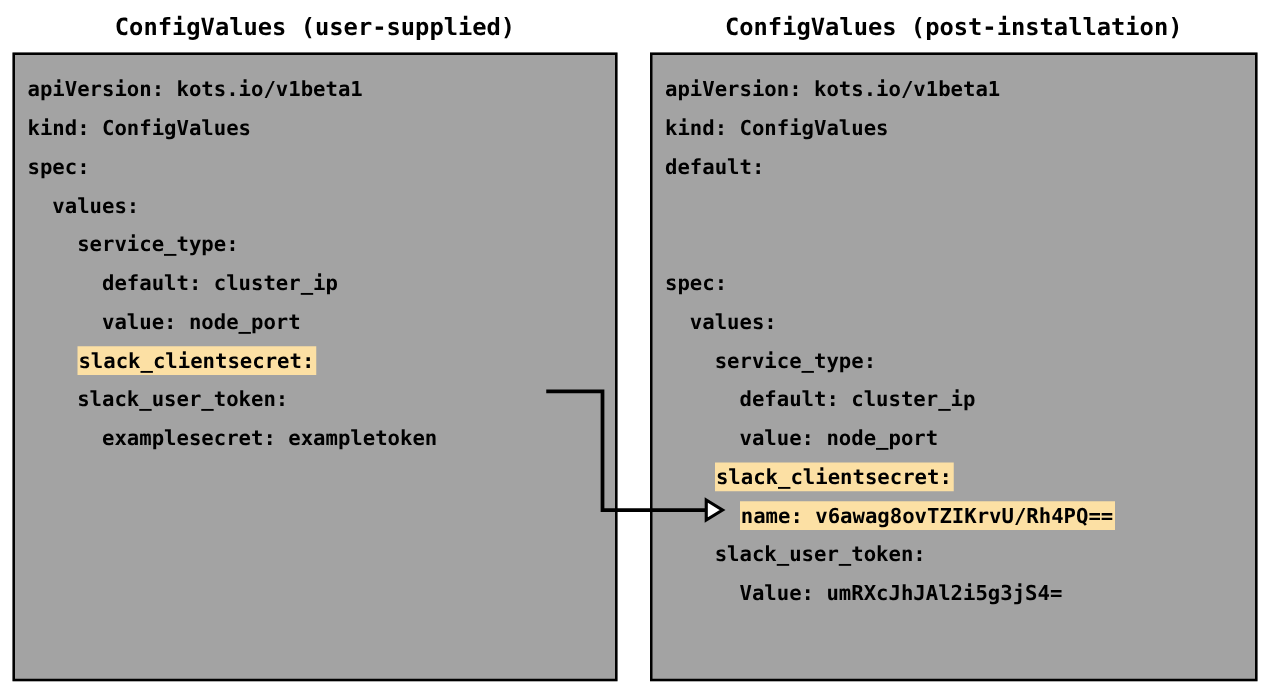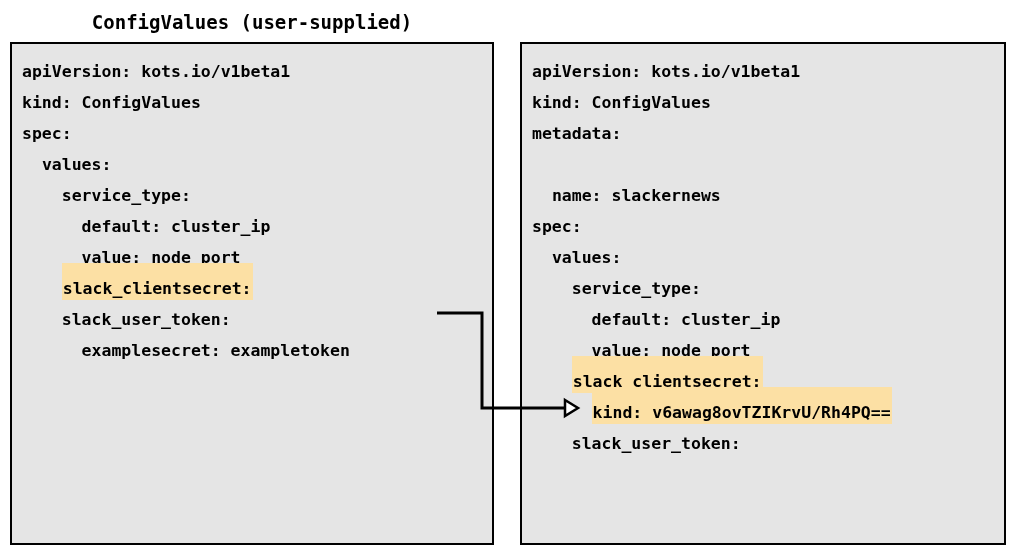--- a/index.html
+++ b/index.html
@@ -34,21 +34,21 @@
     top: 10px;
     height: 24px;
     line-height: 24px;
   }
   #title-left  { left: 10px;  width: 484px; }
   #title-right { left: 520px; width: 486px; }
 
   
   .panel {
     position: absolute;
-    background: #e5e5e5;
+    background: #a3a3a3;
     border: 2px solid #000000;
     box-sizing: border-box;
     overflow: hidden;
   }
   #panel-left  { left: 10px;  top: 42px; width: 484px; height: 503px; }
   #panel-right { left: 520px; top: 42px; width: 486px; height: 503px; }
 
   .code-block {
     position: absolute;
     left: 0; top: 0;
@@ -67,73 +67,74 @@
     padding-left: 10px;
   }
   .code-line > span.seg {
     display: inline;
     white-space: pre;
   }
   .code-line > span.hl {
     background: #fce0a4;
     display: inline;
     white-space: pre;
-    padding: 16px 1px 2px 1px;
+    padding: 2px 1px 2px 1px;
     box-decoration-break: clone;
     -webkit-box-decoration-break: clone;
   }
 
   
   #connector {
     position: absolute;
     left: 0; top: 0;
     width: 1019px;
     height: 559px;
     pointer-events: none;
   }
 </style>
 </head>
 <body>
 
 <div class="stage">
 
   <div class="panel-title" id="title-left">ConfigValues (user-supplied)</div>
 
+  <div class="panel-title" id="title-right">ConfigValues (post-installation)</div>
 
   <div class="panel" id="panel-left">
     <div class="code-block" id="code-left">
         <div class="code-line"><span class="seg"></span><span class="seg">apiVersion: kots.io/v1beta1</span></div>
         <div class="code-line"><span class="seg"></span><span class="seg">kind: ConfigValues</span></div>
         <div class="code-line"><span class="seg"></span><span class="seg">spec:</span></div>
         <div class="code-line"><span class="seg">  </span><span class="seg">values:</span></div>
         <div class="code-line"><span class="seg">    </span><span class="seg">service_type:</span></div>
         <div class="code-line"><span class="seg">      </span><span class="seg">default: cluster_ip</span></div>
         <div class="code-line"><span class="seg">      </span><span class="seg">value: node_port</span></div>
         <div class="code-line"><span class="seg">    </span><span class="hl">slack_clientsecret:</span></div>
         <div class="code-line"><span class="seg">    </span><span class="seg">slack_user_token:</span></div>
         <div class="code-line"><span class="seg">      </span><span class="seg">examplesecret: exampletoken</span></div>
       </div>
   </div>
 
   <div class="panel" id="panel-right">
     <div class="code-block" id="code-right">
         <div class="code-line"><span class="seg"></span><span class="seg">apiVersion: kots.io/v1beta1</span></div>
         <div class="code-line"><span class="seg"></span><span class="seg">kind: ConfigValues</span></div>
-        <div class="code-line"><span class="seg"></span><span class="seg">metadata:</span></div>
+        <div class="code-line"><span class="seg"></span><span class="seg">default:</span></div>
         <div class="code-line"><span class="seg">  </span></div>
-        <div class="code-line"><span class="seg">  </span><span class="seg">name: slackernews</span></div>
+        <div class="code-line"><span class="seg">  </span></div>
         <div class="code-line"><span class="seg"></span><span class="seg">spec:</span></div>
         <div class="code-line"><span class="seg">  </span><span class="seg">values:</span></div>
         <div class="code-line"><span class="seg">    </span><span class="seg">service_type:</span></div>
         <div class="code-line"><span class="seg">      </span><span class="seg">default: cluster_ip</span></div>
         <div class="code-line"><span class="seg">      </span><span class="seg">value: node_port</span></div>
         <div class="code-line"><span class="seg">    </span><span class="hl">slack_clientsecret:</span></div>
-        <div class="code-line"><span class="seg">      </span><span class="hl">kind: v6awag8ovTZIKrvU/Rh4PQ==</span></div>
+        <div class="code-line"><span class="seg">      </span><span class="hl">name: v6awag8ovTZIKrvU/Rh4PQ==</span></div>
         <div class="code-line"><span class="seg">    </span><span class="seg">slack_user_token:</span></div>
-        <div class="code-line"><span class="seg">      </span></div>
+        <div class="code-line"><span class="seg">      </span><span class="seg">Value: umRXcJhJAl2i5g3jS4=</span></div>
       </div>
   </div>
 
   <svg id="connector" viewBox="0 0 1019 559" width="1019" height="559">
     <polyline points="437,313 482,313 482,408 566,408" fill="none" stroke="#000000" stroke-width="3" stroke-linecap="butt" stroke-linejoin="miter"></polyline>
     <polygon points="565,400 578,408 565,416" fill="#ffffff" stroke="#000000" stroke-width="2.5" stroke-linejoin="miter"></polygon>
   </svg>
 
 </div>
 

